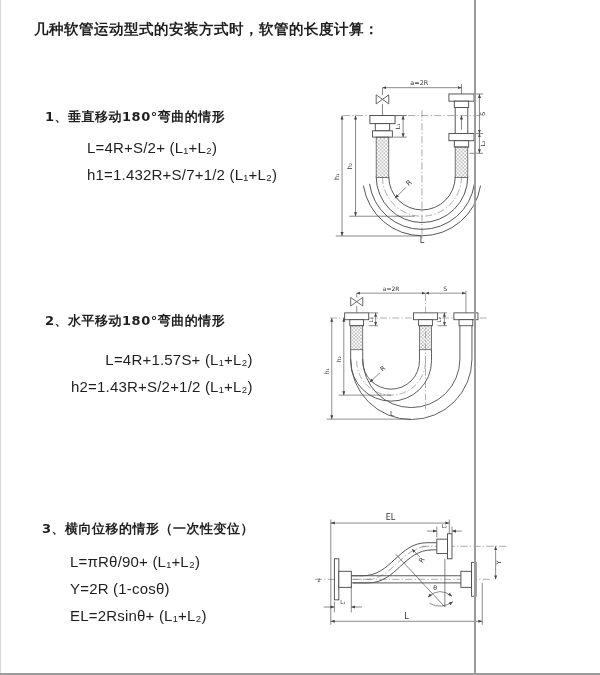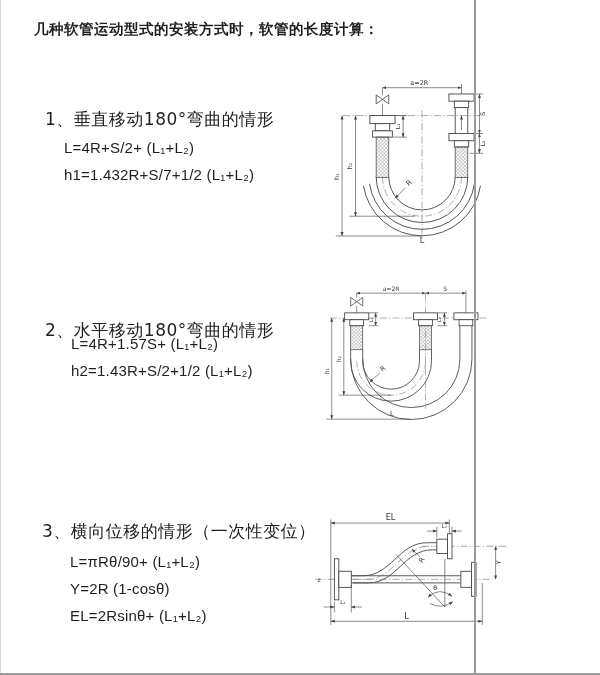--- a/index.html
+++ b/index.html
@@ -8,21 +8,21 @@
     background:#ffffff;
     font-family:"DejaVu Sans","Liberation Sans",sans-serif;
     color:#1f1f1f;
   }
   .abs{position:absolute;}
   .title{
     left:34px;top:20px;margin:0;
     font-size:14.5px;font-weight:bold;letter-spacing:.5px;
   }
   .sec-heading{
-    margin:0;font-size:17px;font-weight:normal;letter-spacing:.5px;
+    margin:0;font-size:13px;font-weight:bold;letter-spacing:.5px;
   }
   .formulas p{
     margin:0;height:27px;line-height:27px;
     font-size:15px;letter-spacing:.2px;
     font-family:"Liberation Sans","DejaVu Sans",sans-serif;
   }
   svg{position:absolute;}
   svg text{font-family:"DejaVu Sans",sans-serif;fill:#333;}
   .cl{stroke:#7a7a7a;stroke-width:.7;stroke-dasharray:8 2.5 1.5 2.5;fill:none;}
   .w{stroke:#555;stroke-width:1.1;fill:none;}
@@ -35,27 +35,27 @@
   .edge-l{left:0;top:0;width:1px;height:675px;background:#d8d8d8;}
 </style>
 </head>
 <body>
 
 <div class="abs" style="left:0;top:0;width:476px;height:675px;">
 
   <h1 class="abs title">几种软管运动型式的安装方式时，软管的长度计算：</h1>
 
   <p class="abs sec-heading" style="left:45px;top:108px;">1、垂直移动180°弯曲的情形</p>
-  <div class="abs formulas" style="left:64px;top:134px;">
+  <div class="abs formulas" style="left:87px;top:134px;">
     <p>L=4R+S/2+ (L₁+L₂)</p>
     <p>h1=1.432R+S/7+1/2 (L₁+L₂)</p>
   </div>
 
-  <p class="abs sec-heading" style="left:45px;top:319px;">2、水平移动180°弯曲的情形</p>
-  <div class="abs formulas" style="left:71px;top:330px;">
+  <p class="abs sec-heading" style="left:45px;top:312px;">2、水平移动180°弯曲的情形</p>
+  <div class="abs formulas" style="left:71px;top:346px;text-align:right;">
     <p>L=4R+1.57S+ (L₁+L₂)</p>
     <p>h2=1.43R+S/2+1/2 (L₁+L₂)</p>
   </div>
 
   <p class="abs sec-heading" style="left:42px;top:520px;">3、横向位移的情形（一次性变位）</p>
   <div class="abs formulas" style="left:70px;top:548px;">
     <p>L=πRθ/90+ (L₁+L₂)</p>
     <p>Y=2R (1-cosθ)</p>
     <p>EL=2Rsinθ+ (L₁+L₂)</p>
   </div>

